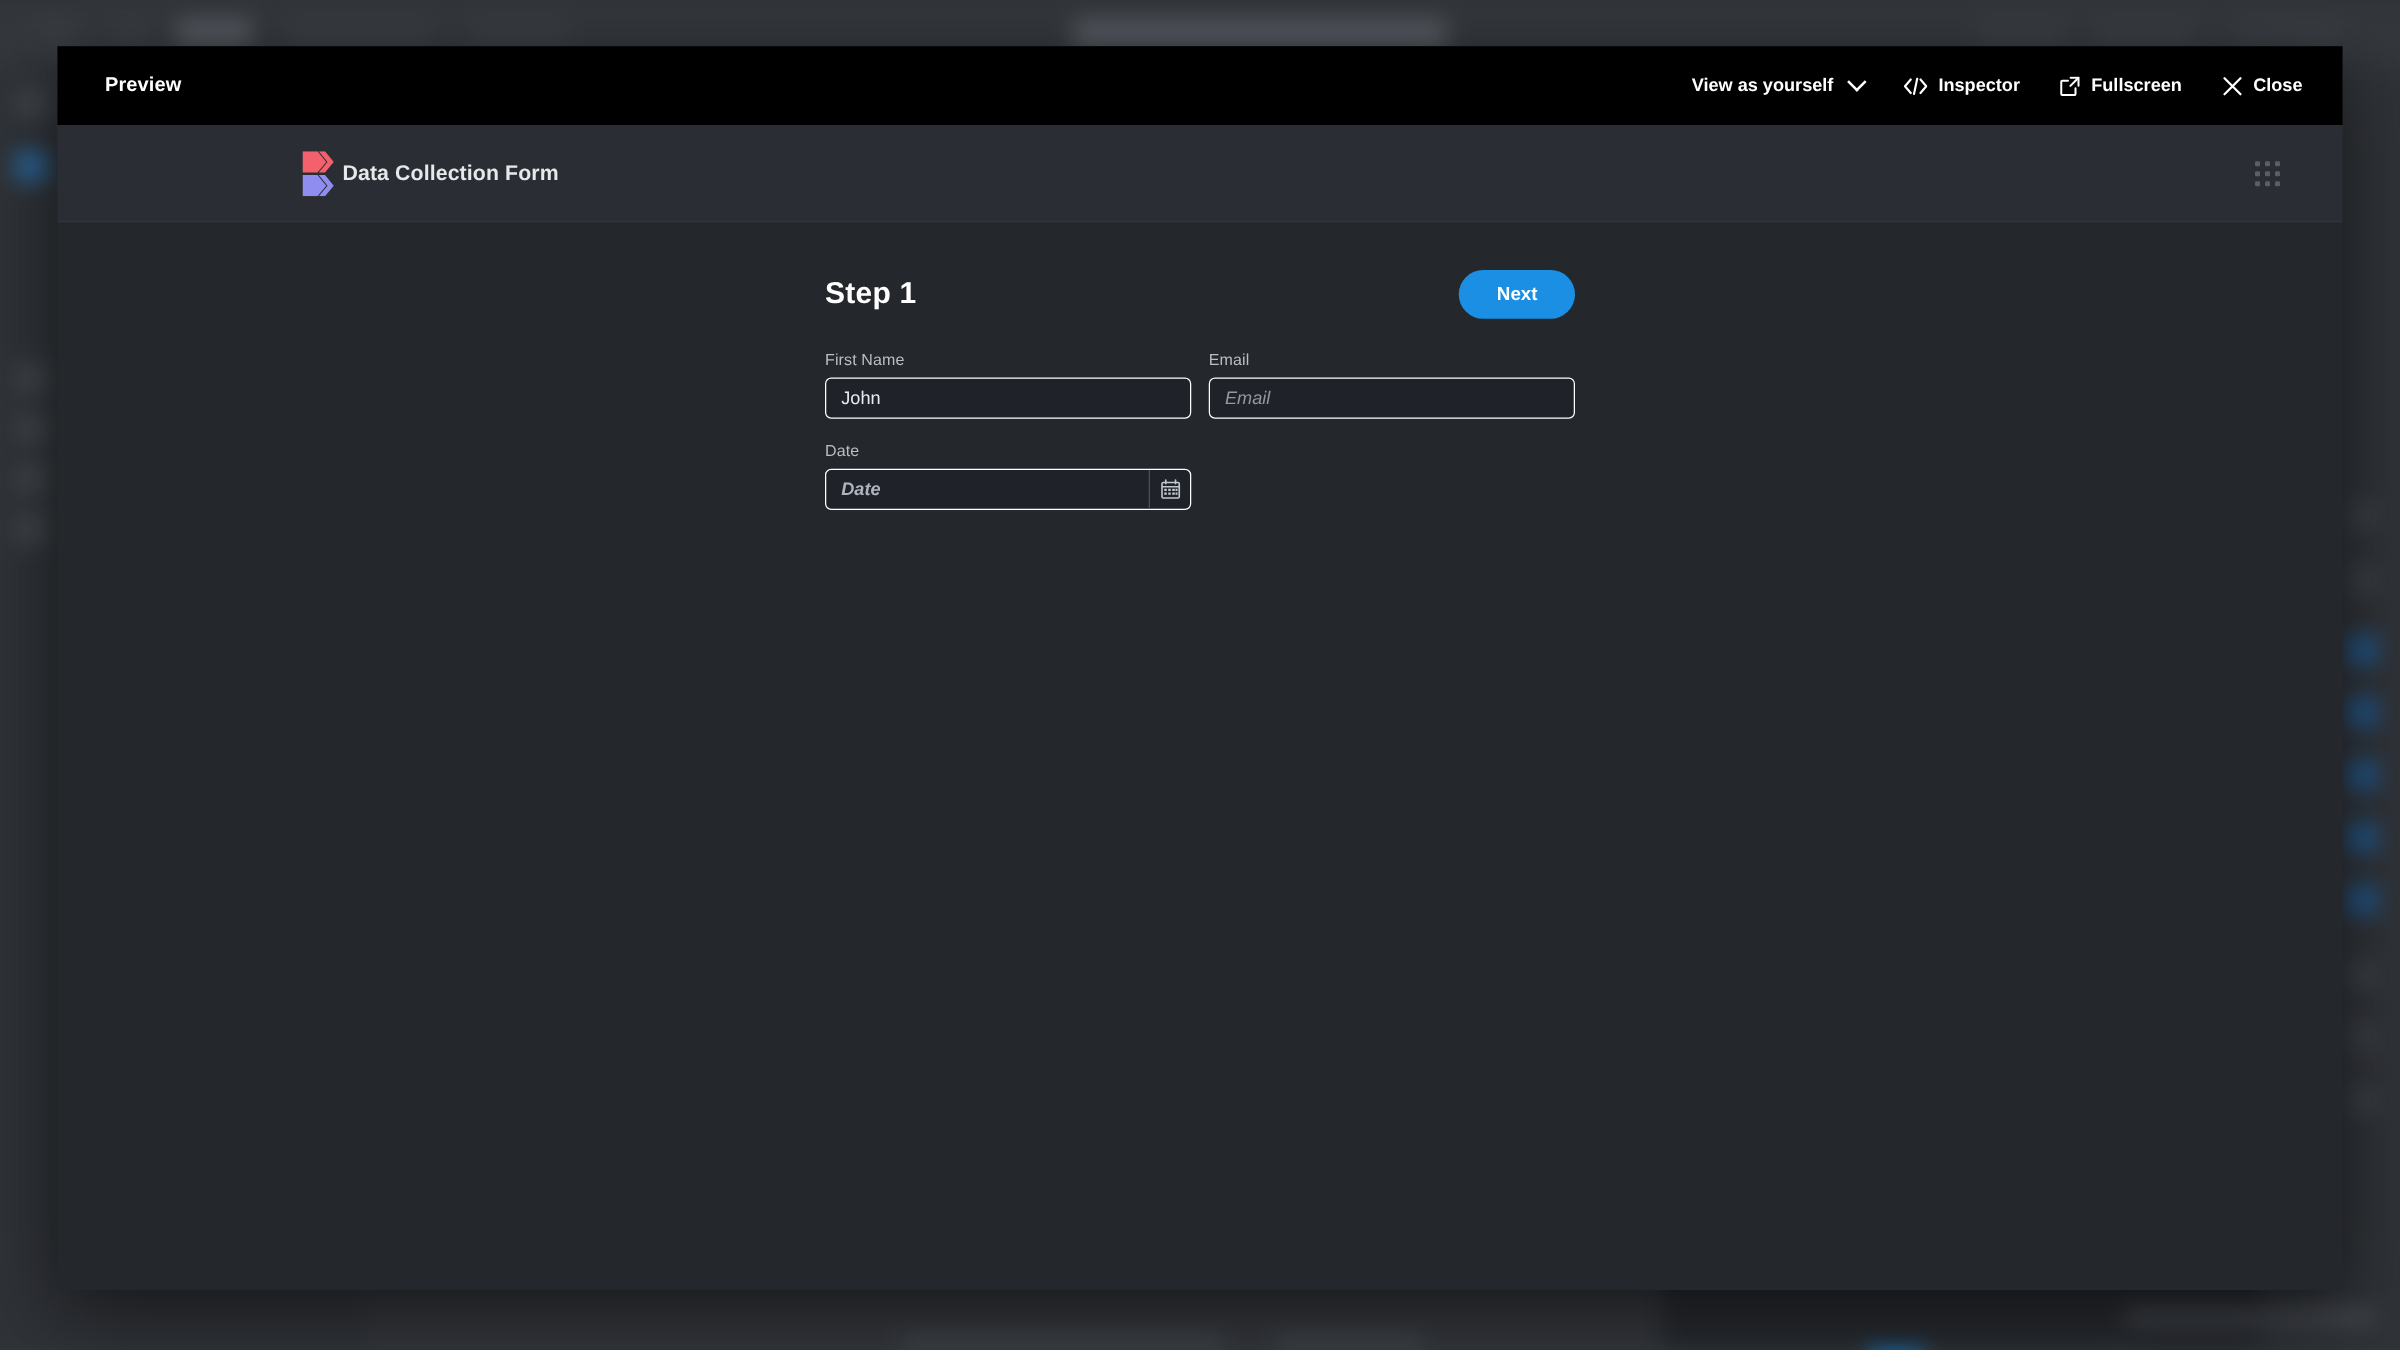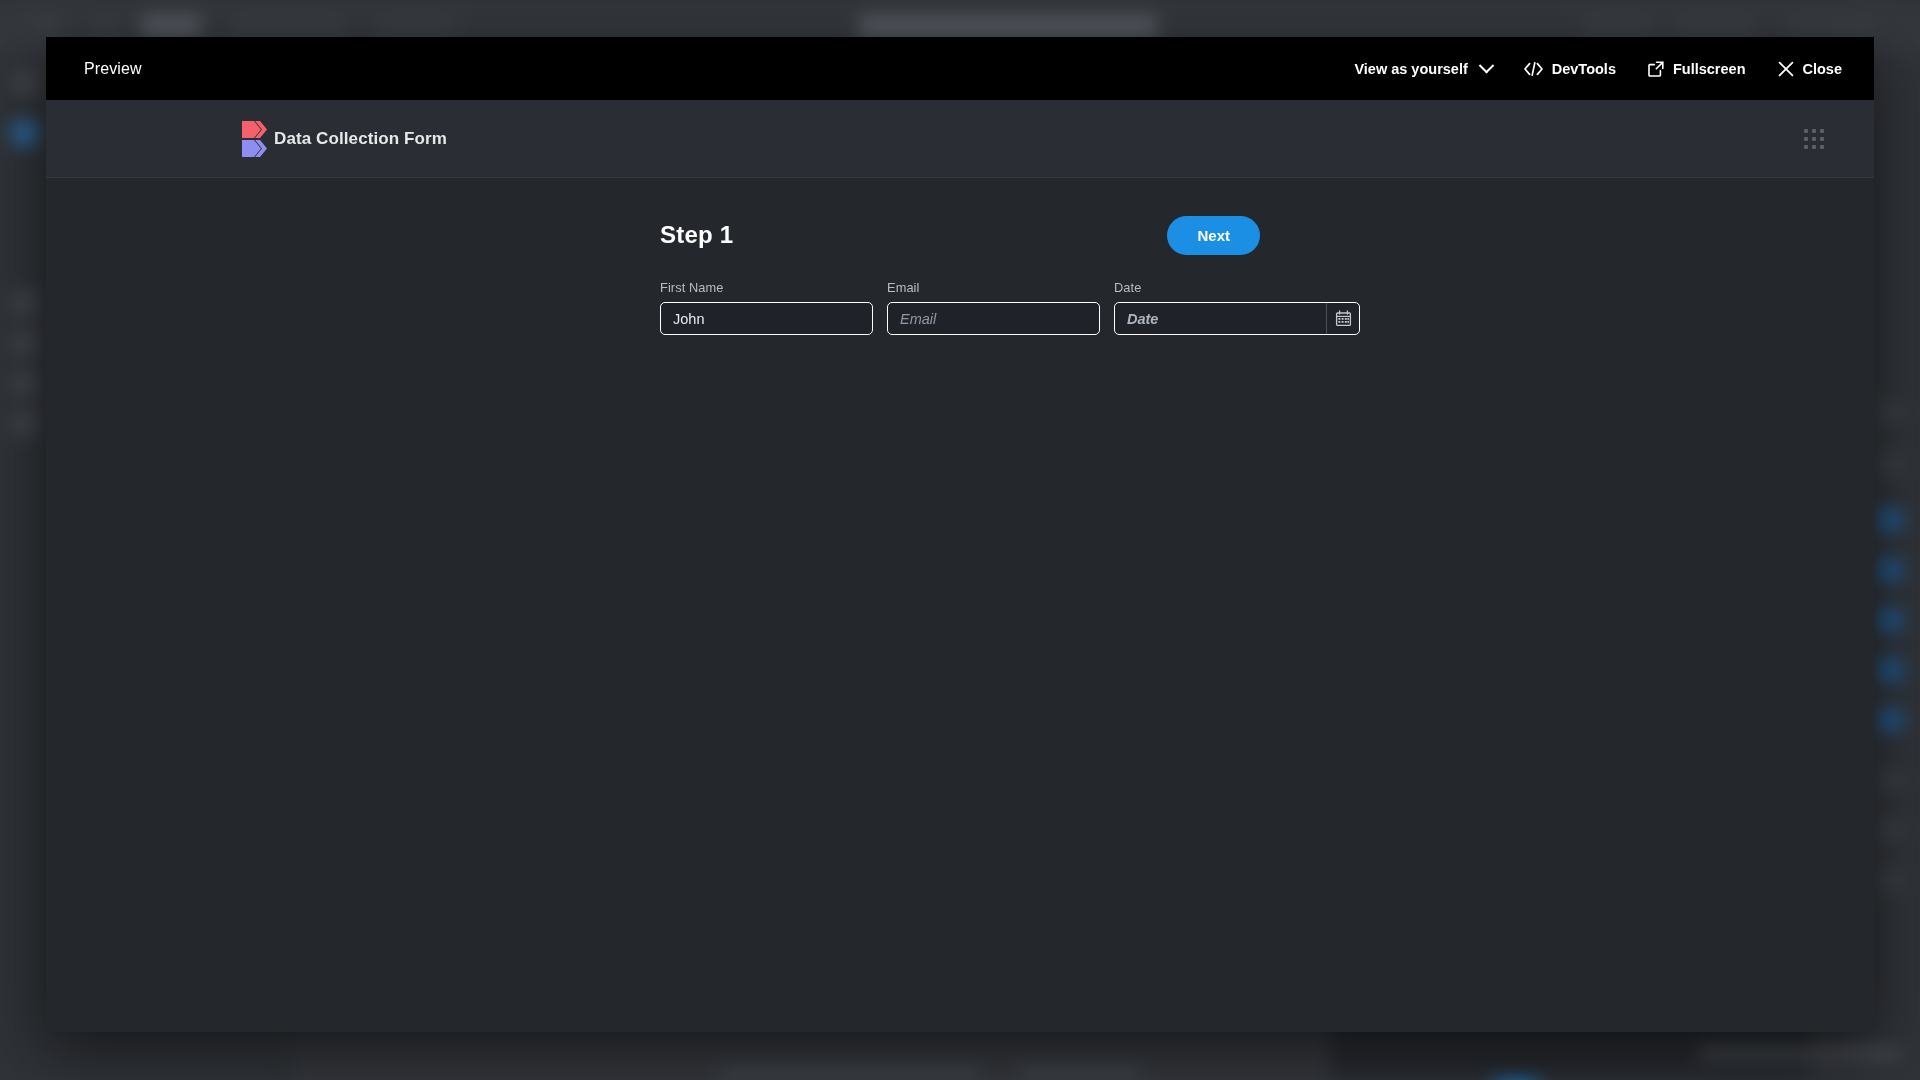--- a/index.html
+++ b/index.html
@@ -108,21 +108,21 @@
     height: 63px;
     background: #000000;
     display: flex;
     align-items: center;
     padding: 0 32px 0 38px;
     flex: 0 0 auto;
   }
   .preview-title {
     color: #ffffff;
     font-size: 16px;
-    font-weight: normal;
+    font-weight: bold;
     letter-spacing: 0.1px;
   }
   .toolbar-actions {
     margin-left: auto;
     display: flex;
     align-items: center;
     gap: 32px;
   }
   .tb-item {
     display: flex;
@@ -228,21 +228,21 @@
   }
   .section-label {
     margin-top: 26px;
     color: #cfd3d8;
     font-size: 15.5px;
     letter-spacing: 0.1px;
   }
   .field-grid {
     margin-top: 22px;
     display: grid;
-    grid-template-columns: 1fr 1fr 1fr 1fr;
+    grid-template-columns: 1fr 1fr;
     column-gap: 14px;
     row-gap: 18px;
   }
   .field {
     display: flex;
     flex-direction: column;
   }
   .field-label {
     color: #b9bec5;
     font-size: 12.8px;
@@ -347,21 +347,21 @@
           <span class="chev"></span>
         </span>
       </div>
 
       <div class="tb-item">
         <span class="ico">
           <svg width="19" height="14" viewBox="0 0 19 14" fill="none">
             <path d="M5.6 1.6 1 7l4.6 5.4M13.4 1.6 18 7l-4.6 5.4M10.8 0.8 8.2 13.2" stroke="#ffffff" stroke-width="1.7" stroke-linecap="round" stroke-linejoin="round"></path>
           </svg>
         </span>
-        <span>DevTools</span>
+        <span>Inspector</span>
       </div>
 
       <div class="tb-item">
         <span class="ico">
           <svg width="16" height="16" viewBox="0 0 16 16" fill="none">
             <path d="M8.5 1.2h6.3v6.3" stroke="#fff" stroke-width="1.6" stroke-linecap="round"></path>
             <path d="M14.4 1.6 8.3 7.7" stroke="#fff" stroke-width="1.6" stroke-linecap="round"></path>
             <path d="M12.4 9.6v4.6a0.8 0.8 0 0 1-.8.8H1.8a0.8 0.8 0 0 1-.8-.8V4.4a0.8 0.8 0 0 1 .8-.8h4.6" stroke="#fff" stroke-width="1.6" stroke-linecap="round" stroke-linejoin="round"></path>
           </svg>
         </span>

